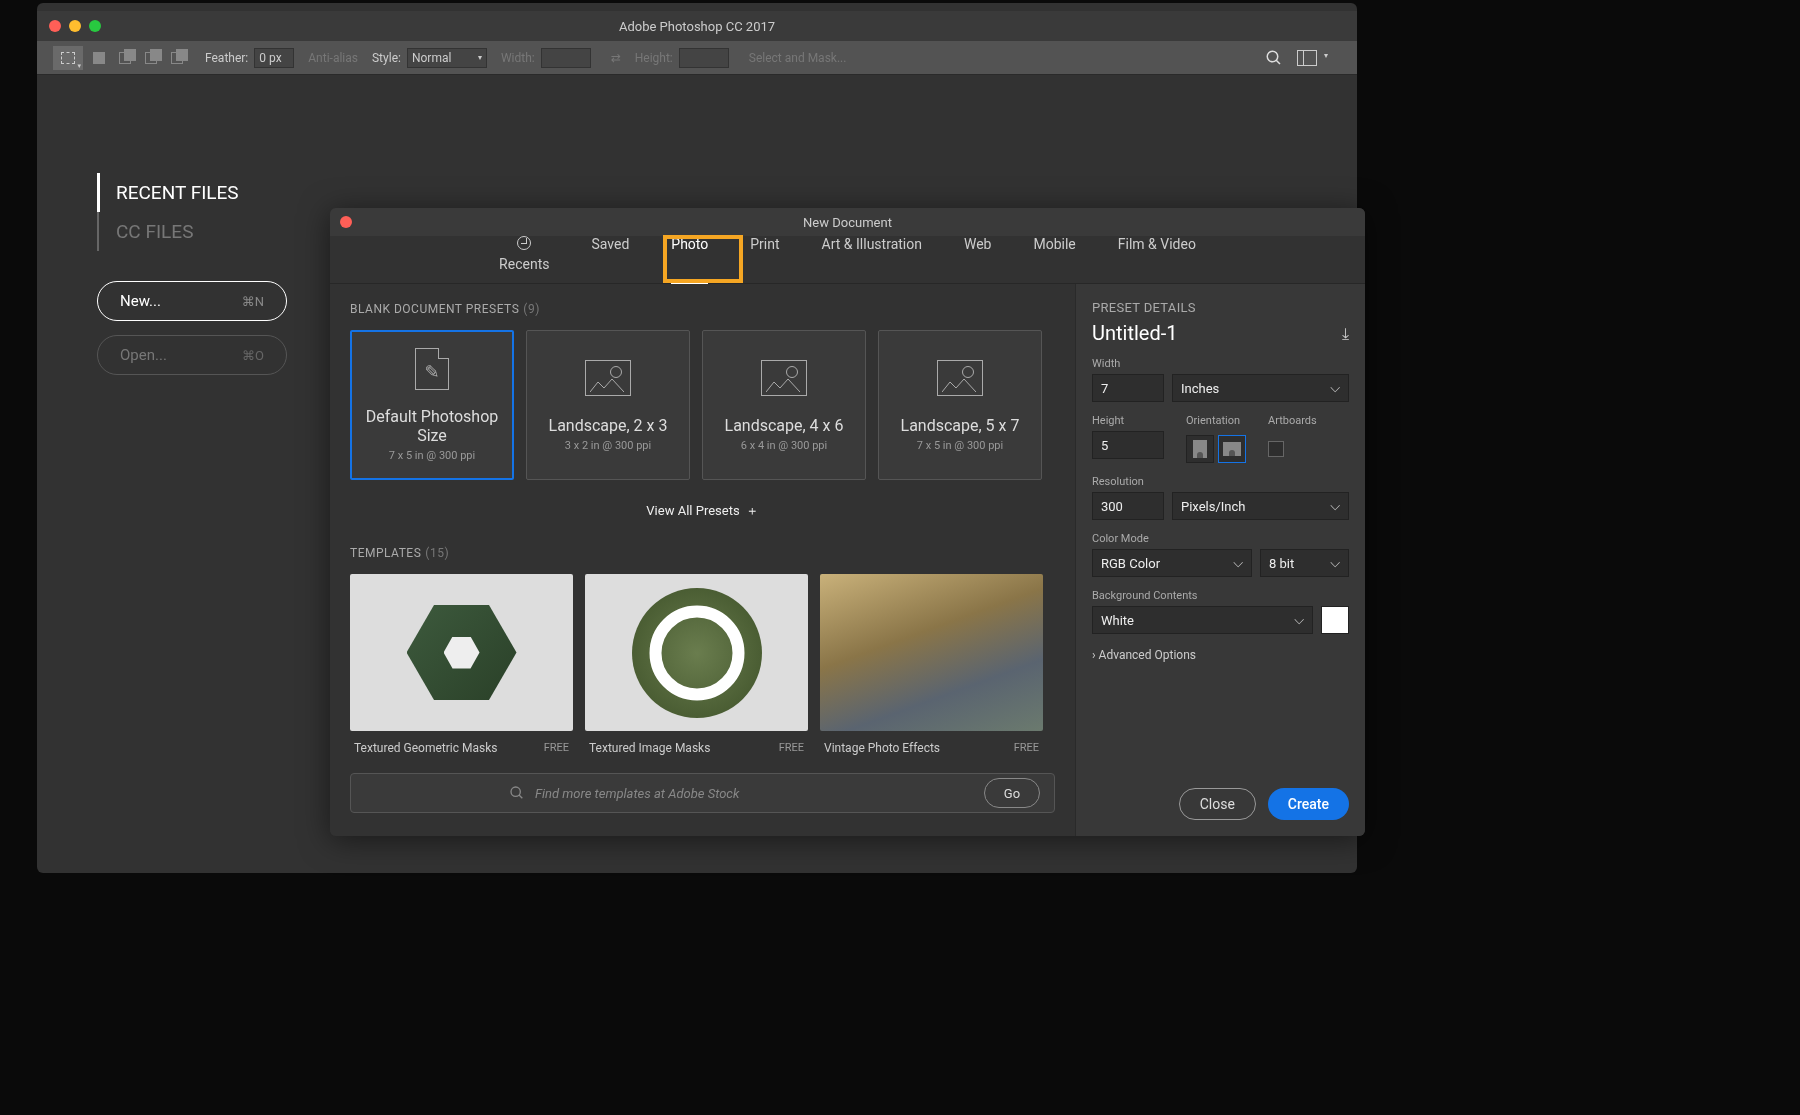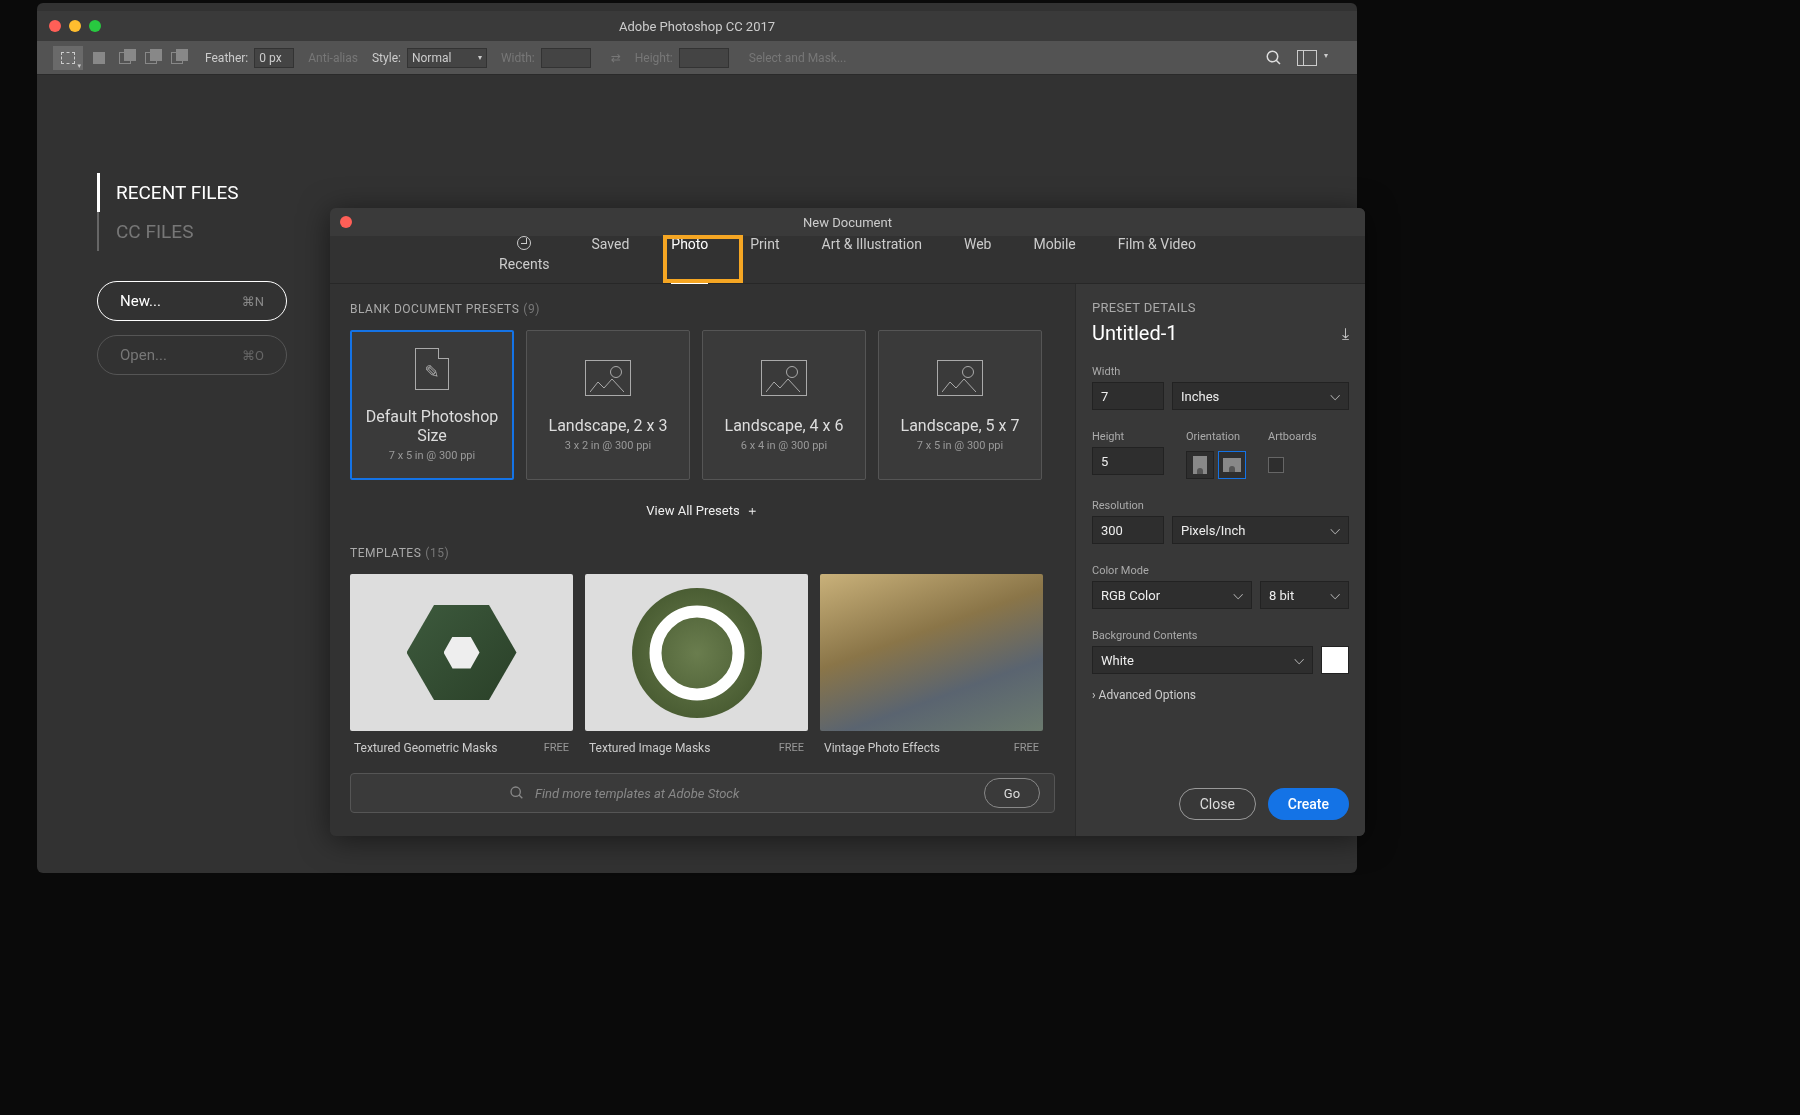--- a/index.html
+++ b/index.html
@@ -94,21 +94,21 @@
 .search-ico2 { width:16px; height:16px; margin-left: 150px;}
 .search-ph { color:#888; font-size:13px; font-style:italic; flex:1;}
 .go-btn { width:56px; height:30px; border:1px solid #888; border-radius:15px; display:flex; align-items:center; justify-content:center; color:#ddd; font-size:13px; margin-right:6px;}
 
 
 .m-right { width:290px; background:#383838; border-left:1px solid #2a2a2a; padding:16px; display:flex; flex-direction:column;}
 .pd-lbl { color:#aaa; font-size:13px; letter-spacing:.3px;}
 .name-row { display:flex; align-items:center; justify-content:space-between; margin-top:6px;}
 .doc-name { color:#fff; font-size:20px;}
 .save-ico { color:#ccc; font-size:16px;}
-.fld { margin-top:20px;}
+.fld { margin-top:12px;}
 .fld-lbl { color:#aaa; font-size:11px; margin-bottom:4px;}
 .fld-row { display:flex; gap:8px;}
 .inp { height:28px; background:#2e2e2e; border:1px solid #222; color:#eee; padding:0 8px; font-size:13px; display:flex; align-items:center;}
 .inp.num { width:72px;}
 .sel { flex:1; height:28px; background:#2e2e2e; border:1px solid #222; color:#eee; font-size:13px; display:flex; align-items:center; padding:0 8px; position:relative;}
 .sel::after { content:'⌵'; position:absolute; right:8px; color:#ccc;}
 .orient-row { display:flex; gap:22px;}
 .orient-grp, .art-grp { display:flex; flex-direction:column;}
 .orient-btns { display:flex; gap:4px; margin-top:4px;}
 .orient-btn { width:28px; height:28px; background:#2e2e2e; border:1px solid #222; display:flex; align-items:center; justify-content:center; cursor:pointer;}

